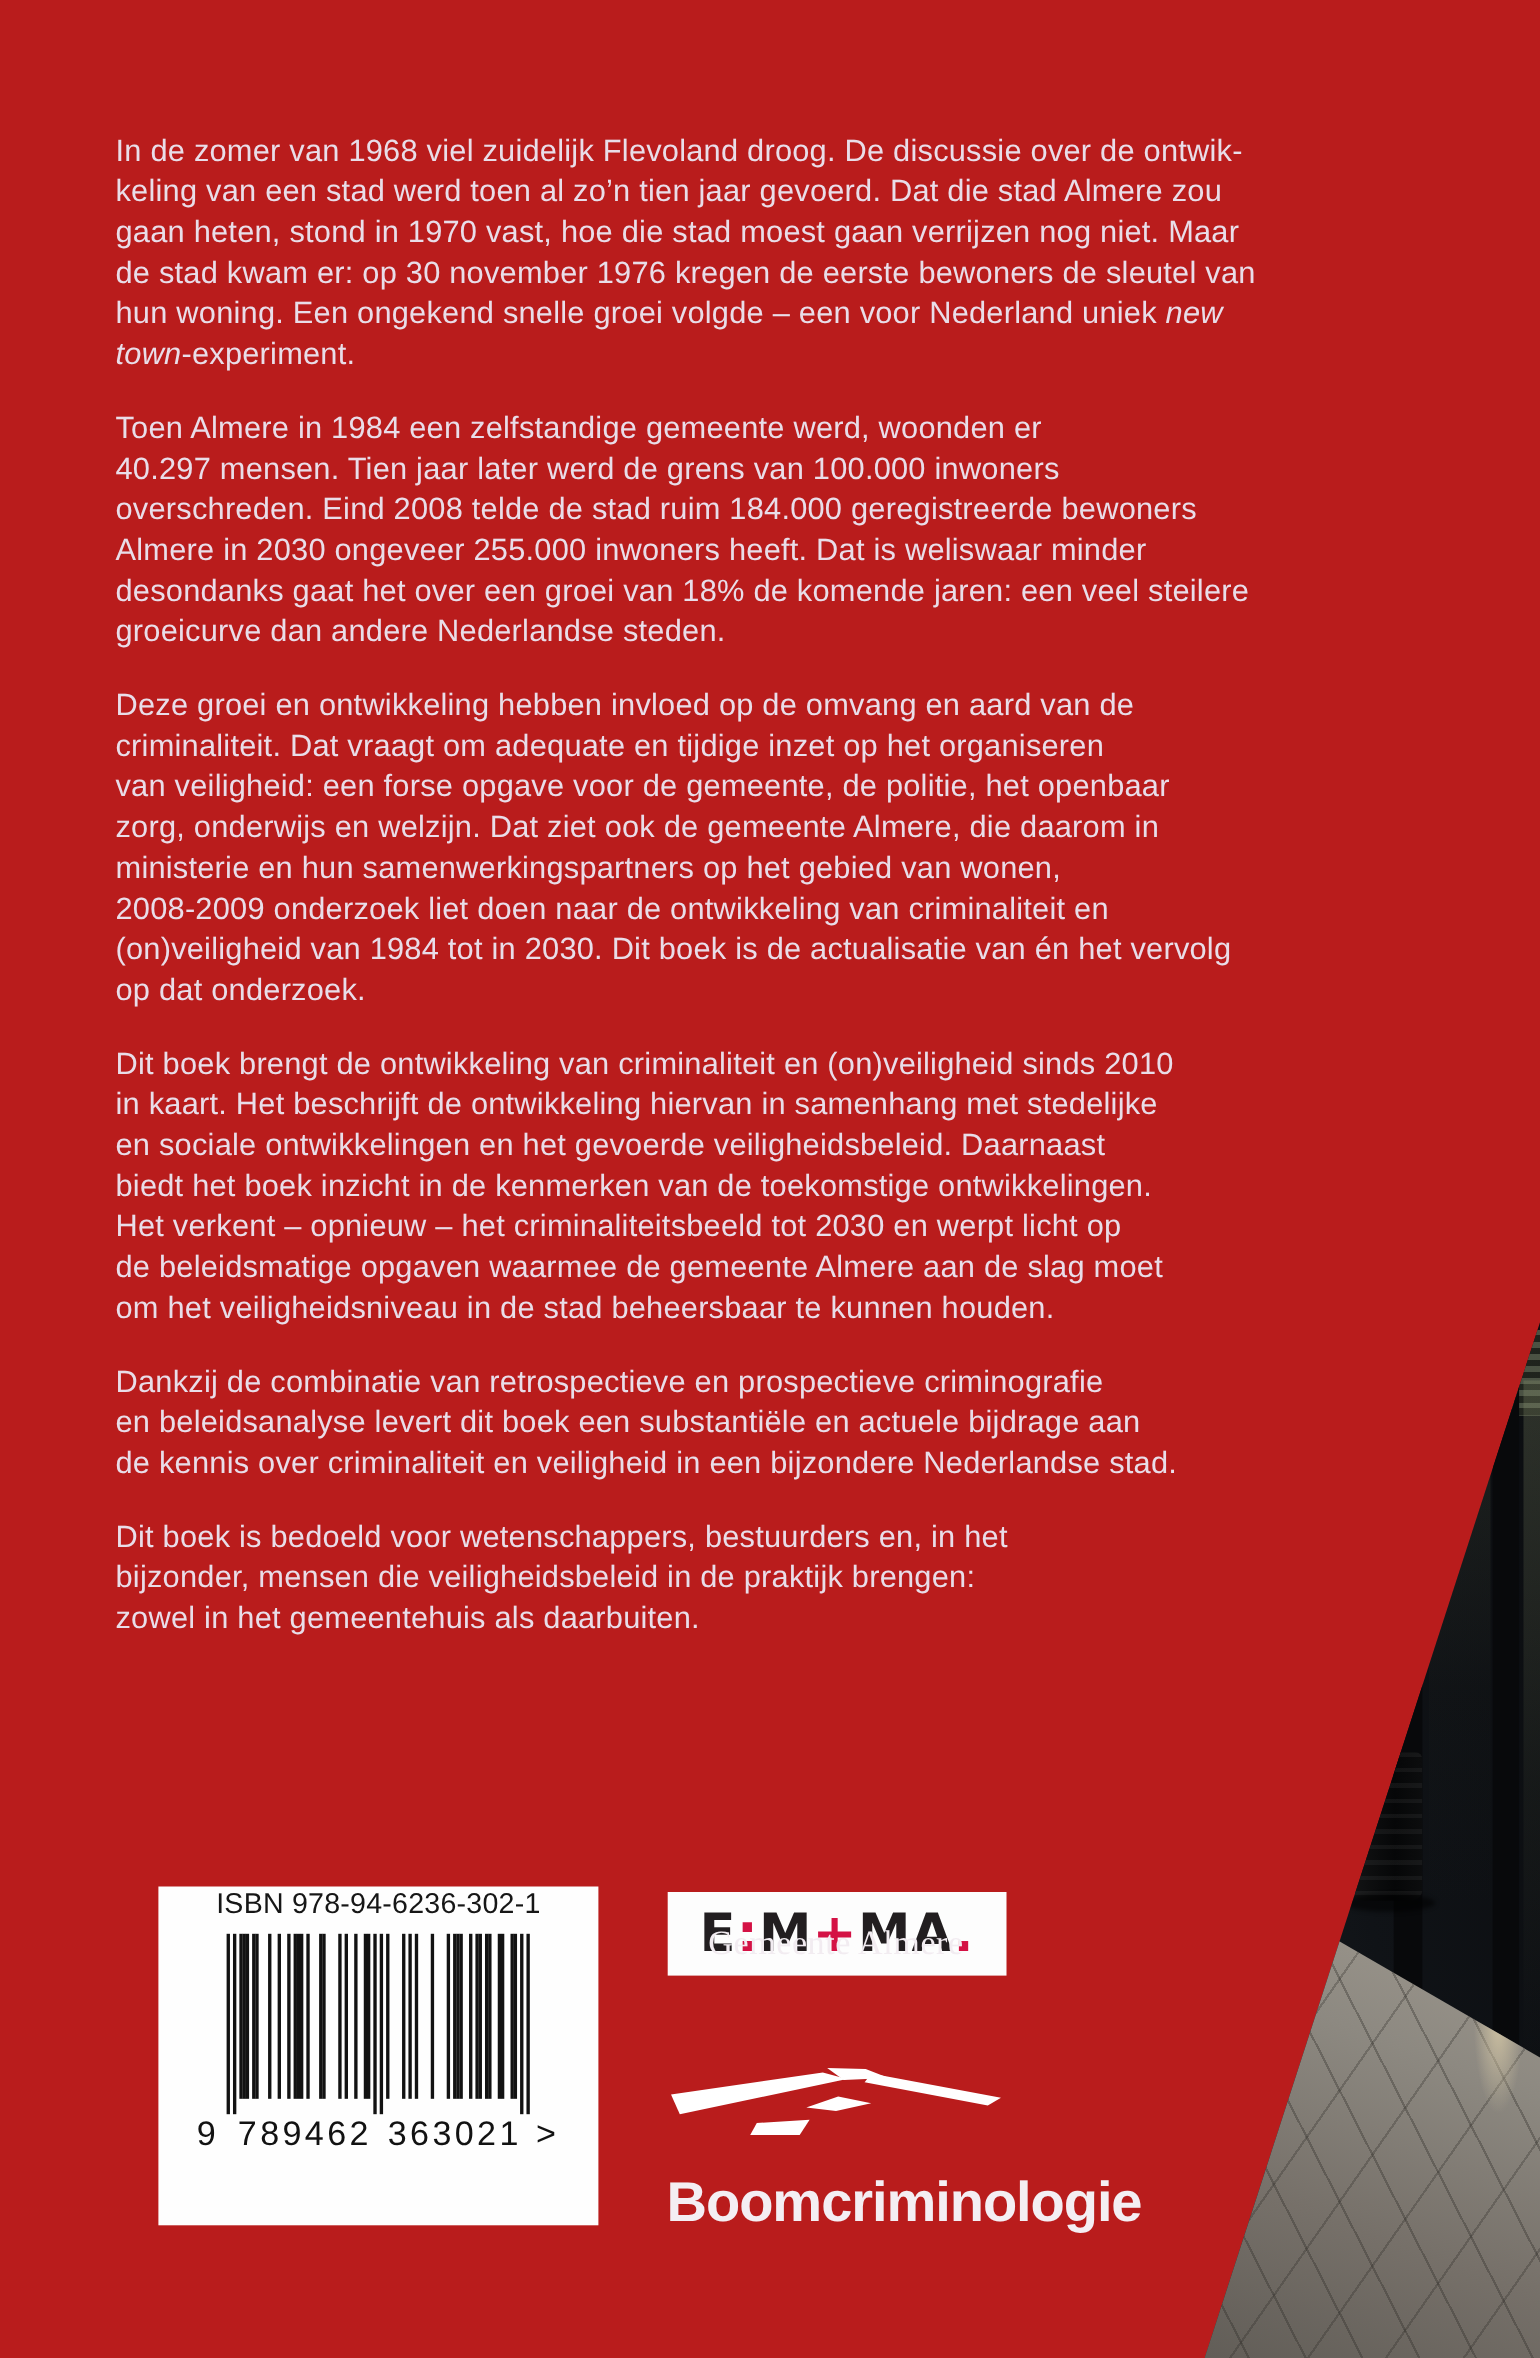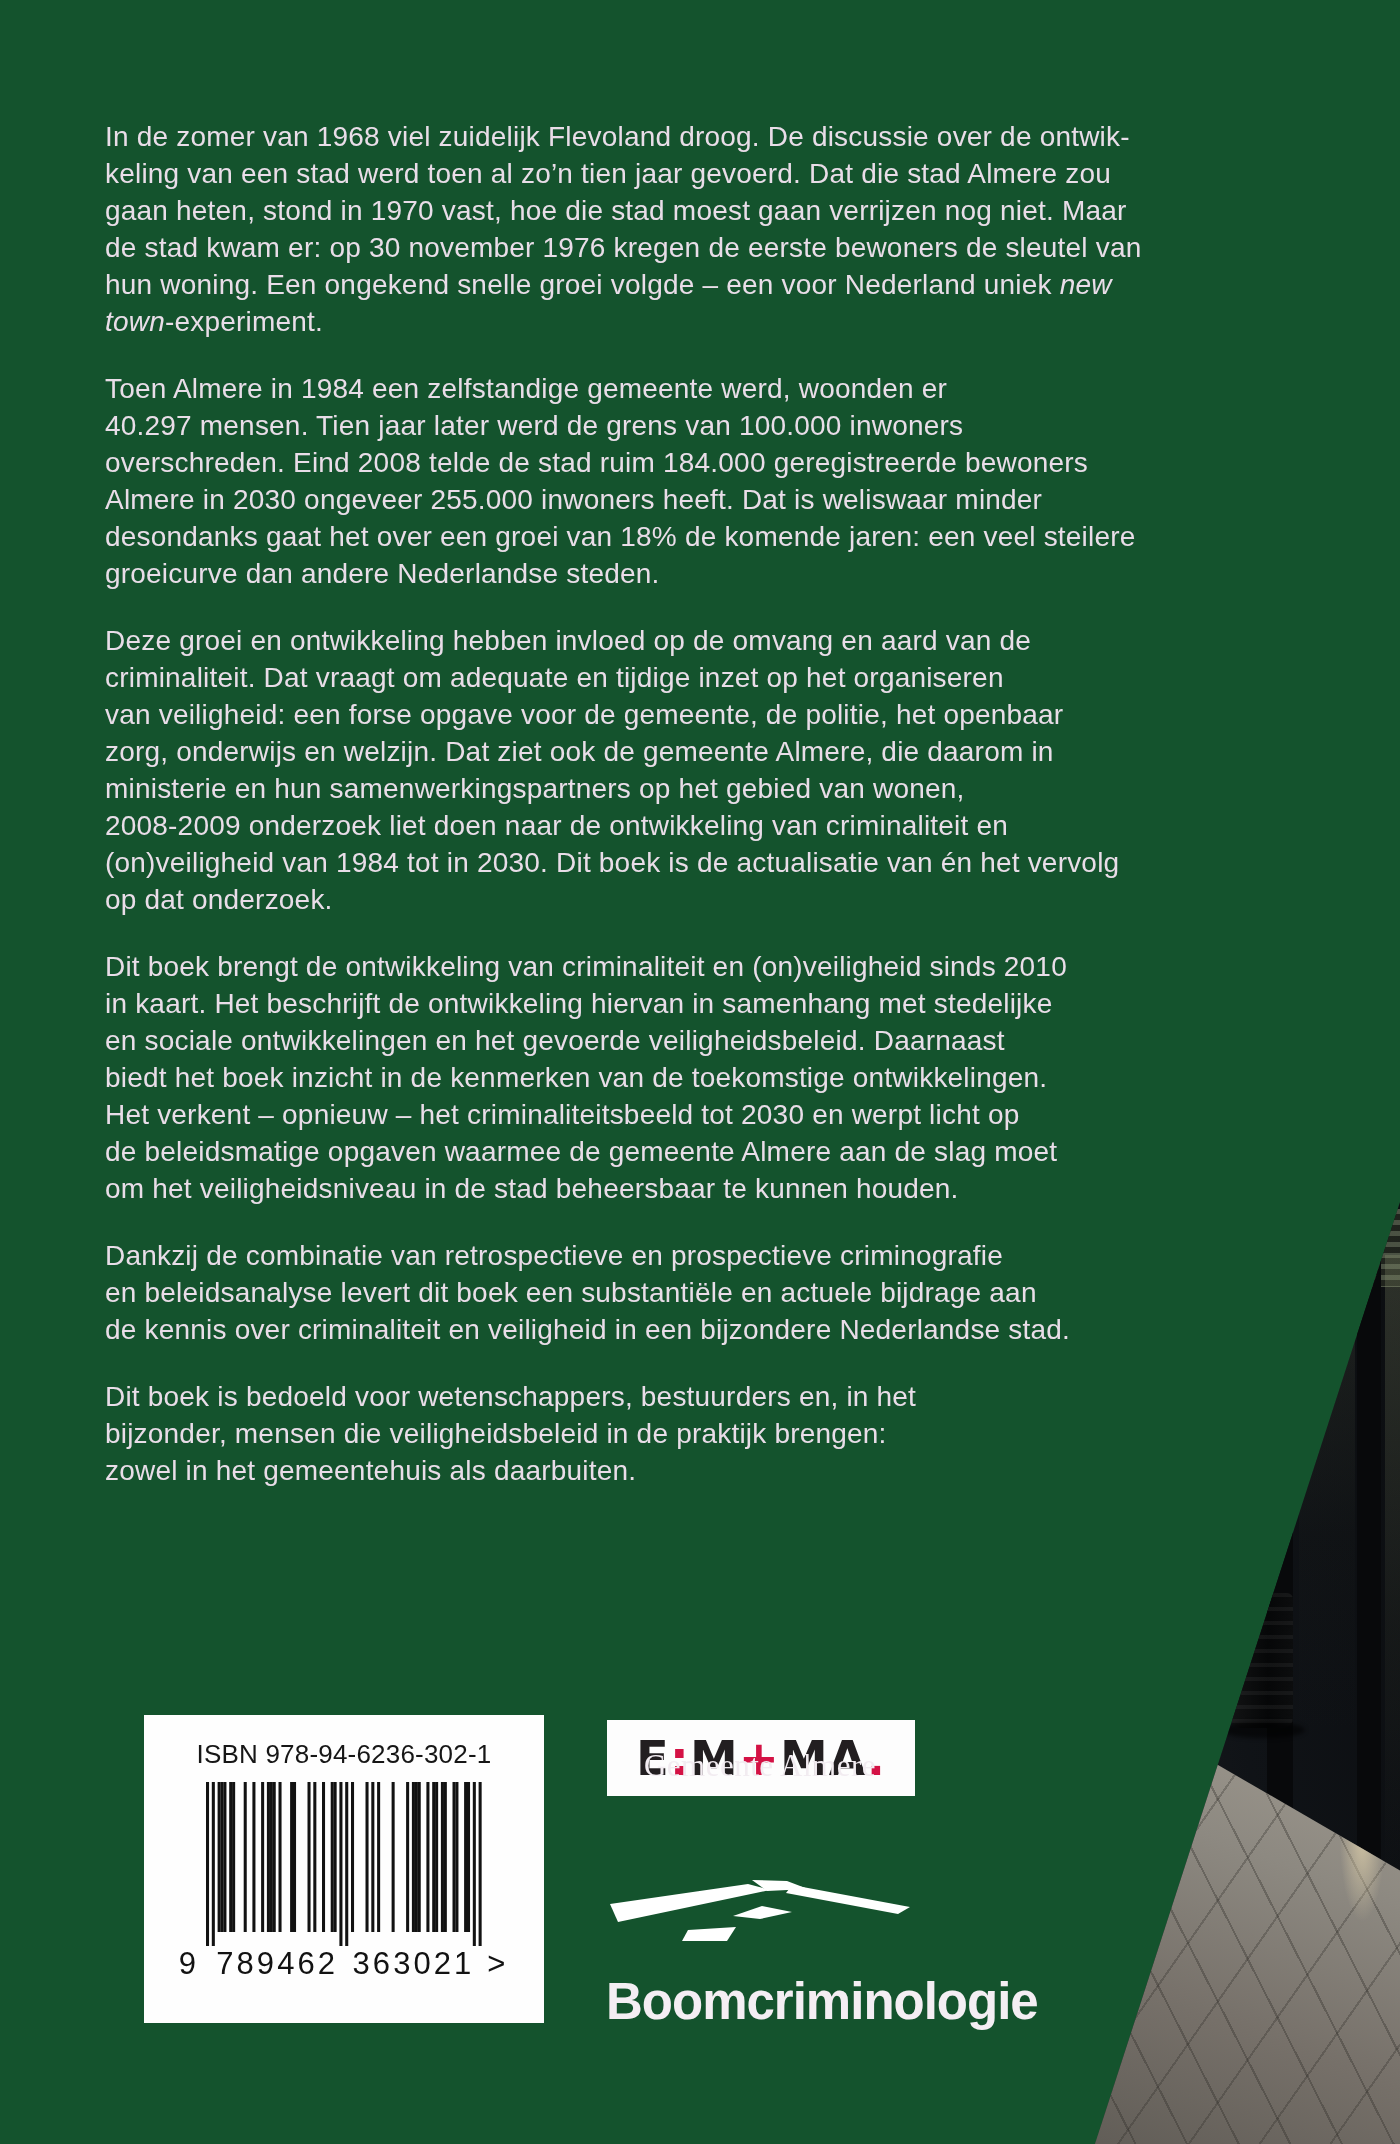--- a/index.html
+++ b/index.html
@@ -1,18 +1,18 @@
 <!DOCTYPE html>
 <html><head>
 <meta charset="utf-8">
 <style>
   html,body{margin:0;padding:0;background:#2a182a;}
   .page{
     position:relative;width:1400px;height:2144px;overflow:hidden;
-    background:#14532d;
+    background:#b91c1c;
     font-family:"Liberation Sans",sans-serif;
   }
   
   .textblock{
     position:absolute;left:105px;top:118px;width:1180px;
     color:#e9dde8;font-size:28px;line-height:37px;letter-spacing:.2px;
     z-index:2;
   }
   .para{margin:0 0 30px 0;}
   .line{white-space:nowrap;}
@@ -67,21 +67,21 @@
       repeating-linear-gradient(63deg,rgba(0,0,0,0) 0 44px,rgba(40,38,34,.32) 44px 46px),
       repeating-linear-gradient(-55deg,rgba(0,0,0,0) 0 56px,rgba(40,38,34,.28) 56px 58px),
       linear-gradient(200deg,#a69f94 0%,#8d8981 38%,#767069 70%,#615d57 100%);
   }
   
   .isbn-box{
     position:absolute;left:144px;top:1715px;width:400px;height:308px;
     background:#fefefe;z-index:2;
   }
   .isbn-label{
-    margin-top:24px;text-align:center;
+    text-align:center;
     color:#161616;font-size:26px;letter-spacing:.2px;
     font-family:"Liberation Sans",sans-serif;
   }
   .isbn-box svg{display:block;margin:6px auto 0 auto;width:400px;height:212px;}
   
   .emma-box{
     position:absolute;left:607px;top:1720px;width:308px;height:76px;
     background:#fdfdfd;display:flex;align-items:center;justify-content:center;
     font-family:"DejaVu Sans",sans-serif;font-weight:900;font-size:48px;
     letter-spacing:1px;z-index:2;

